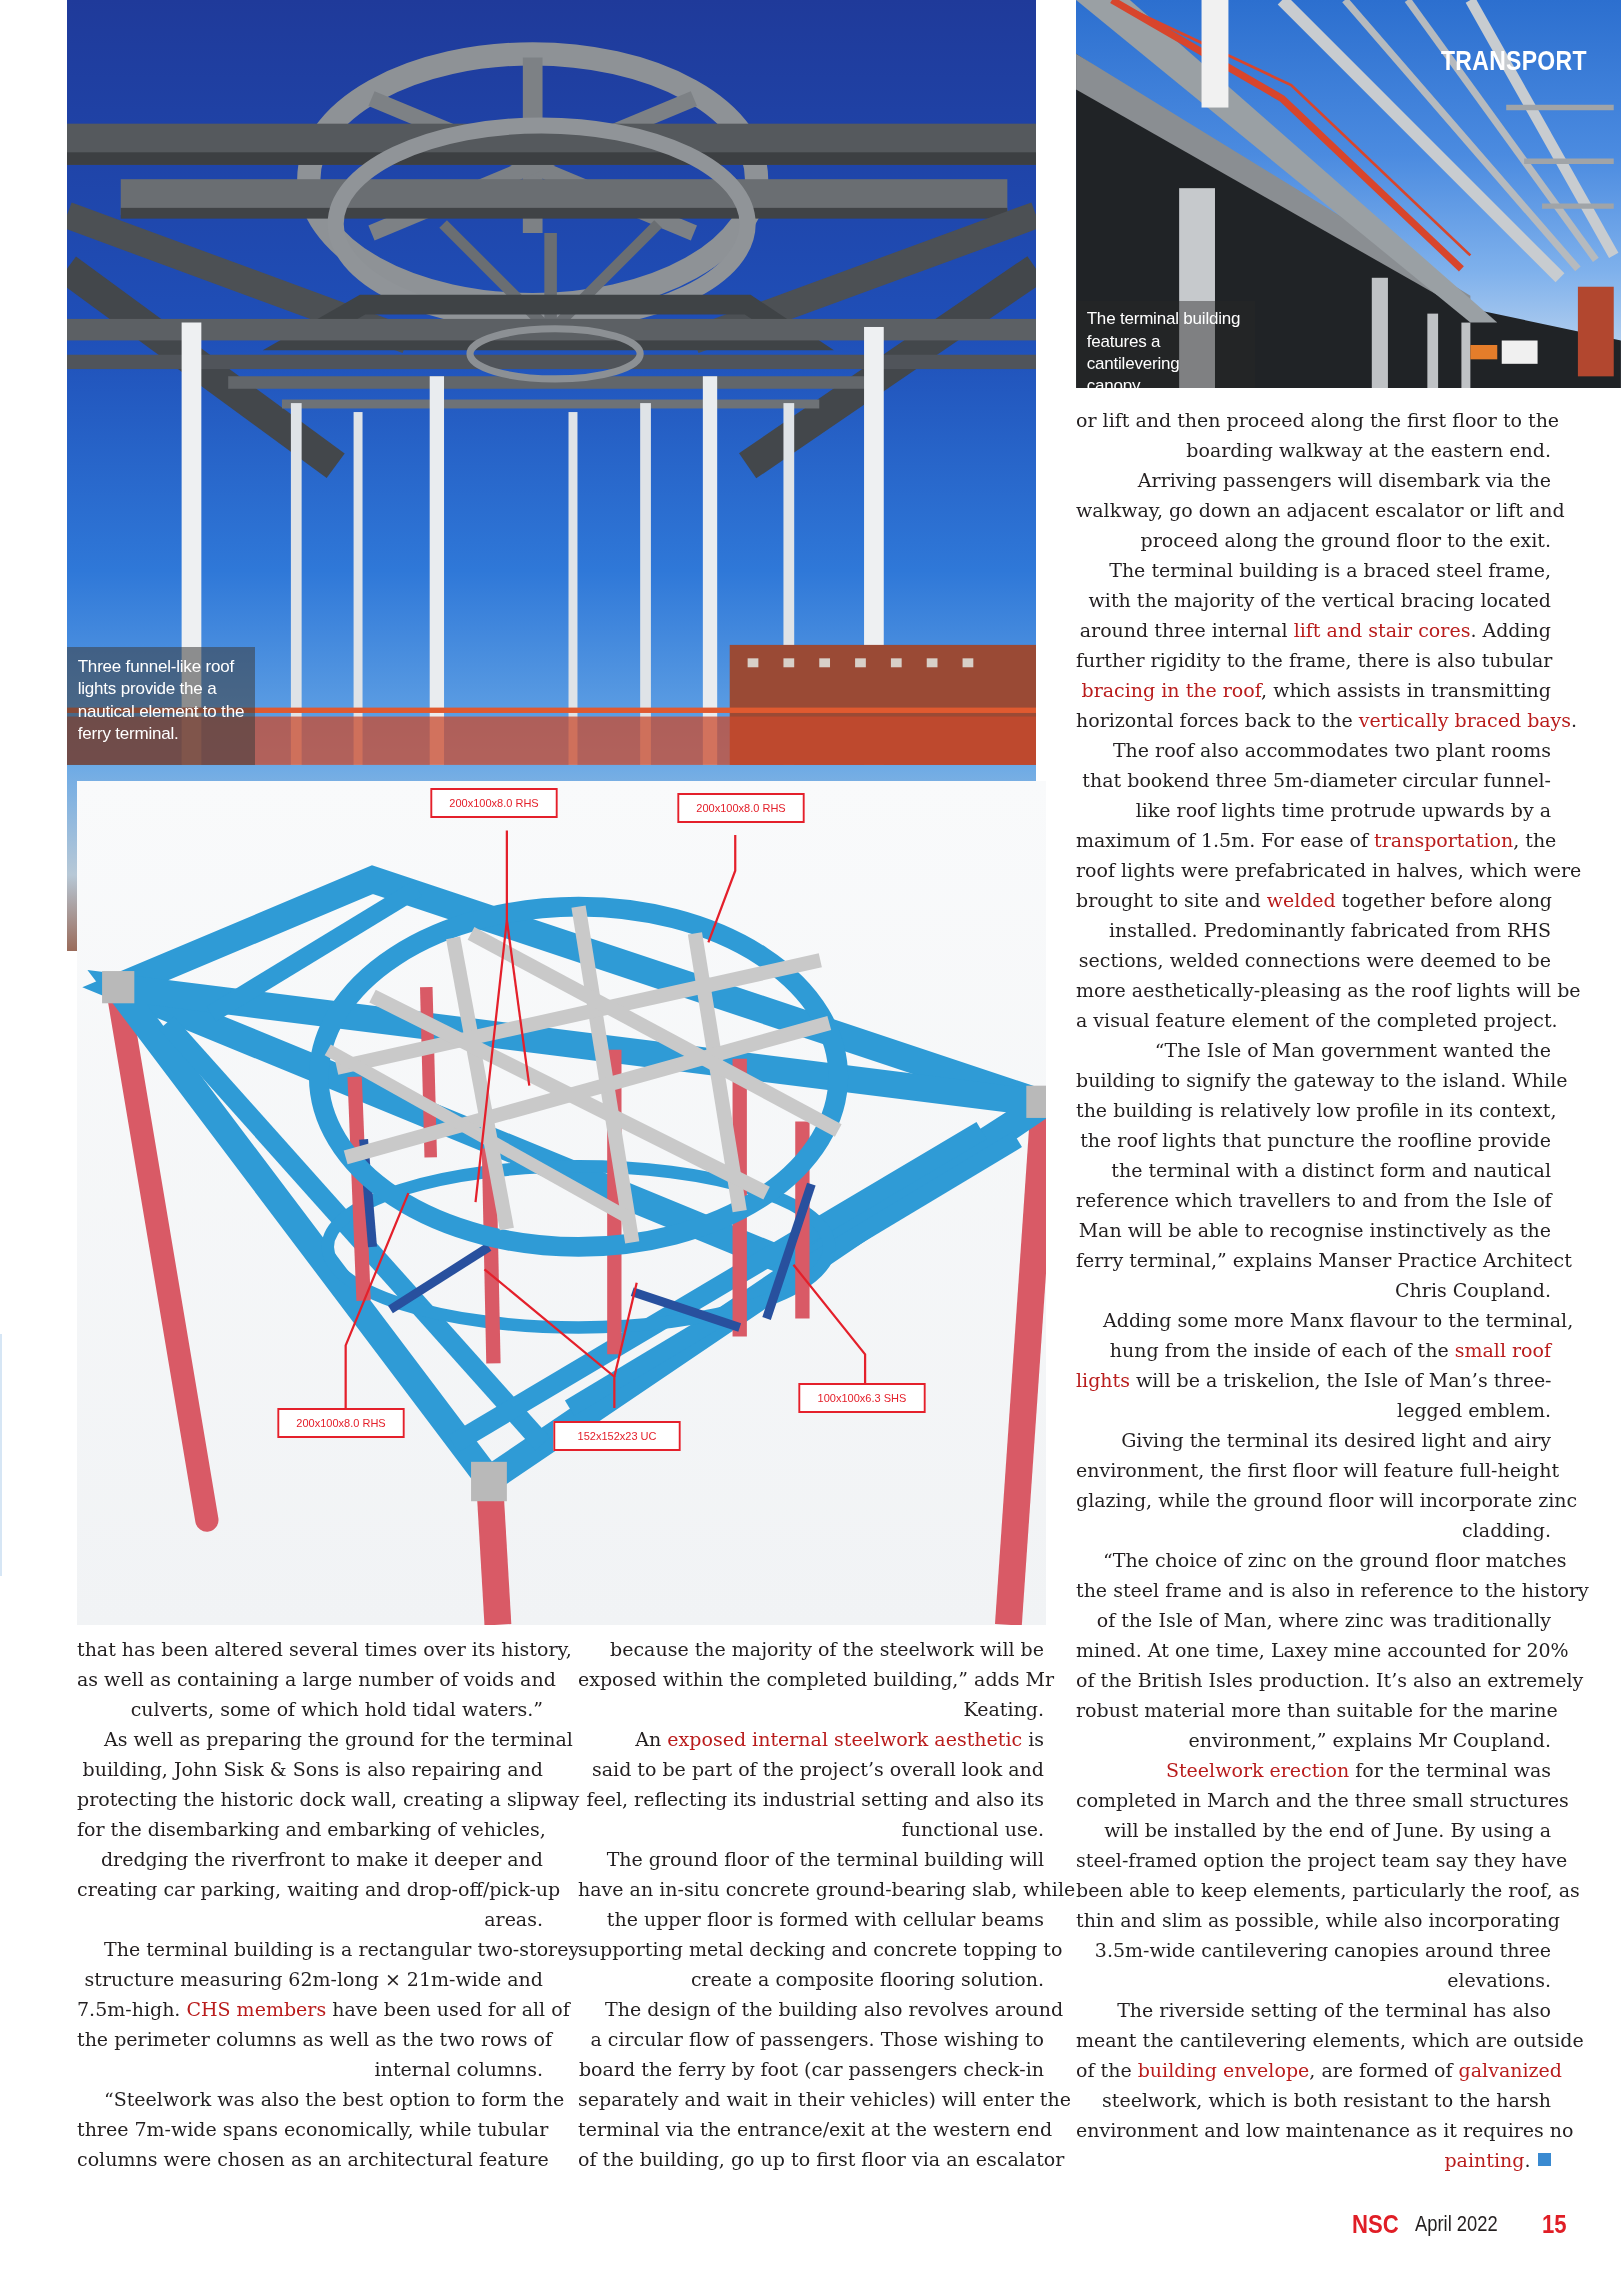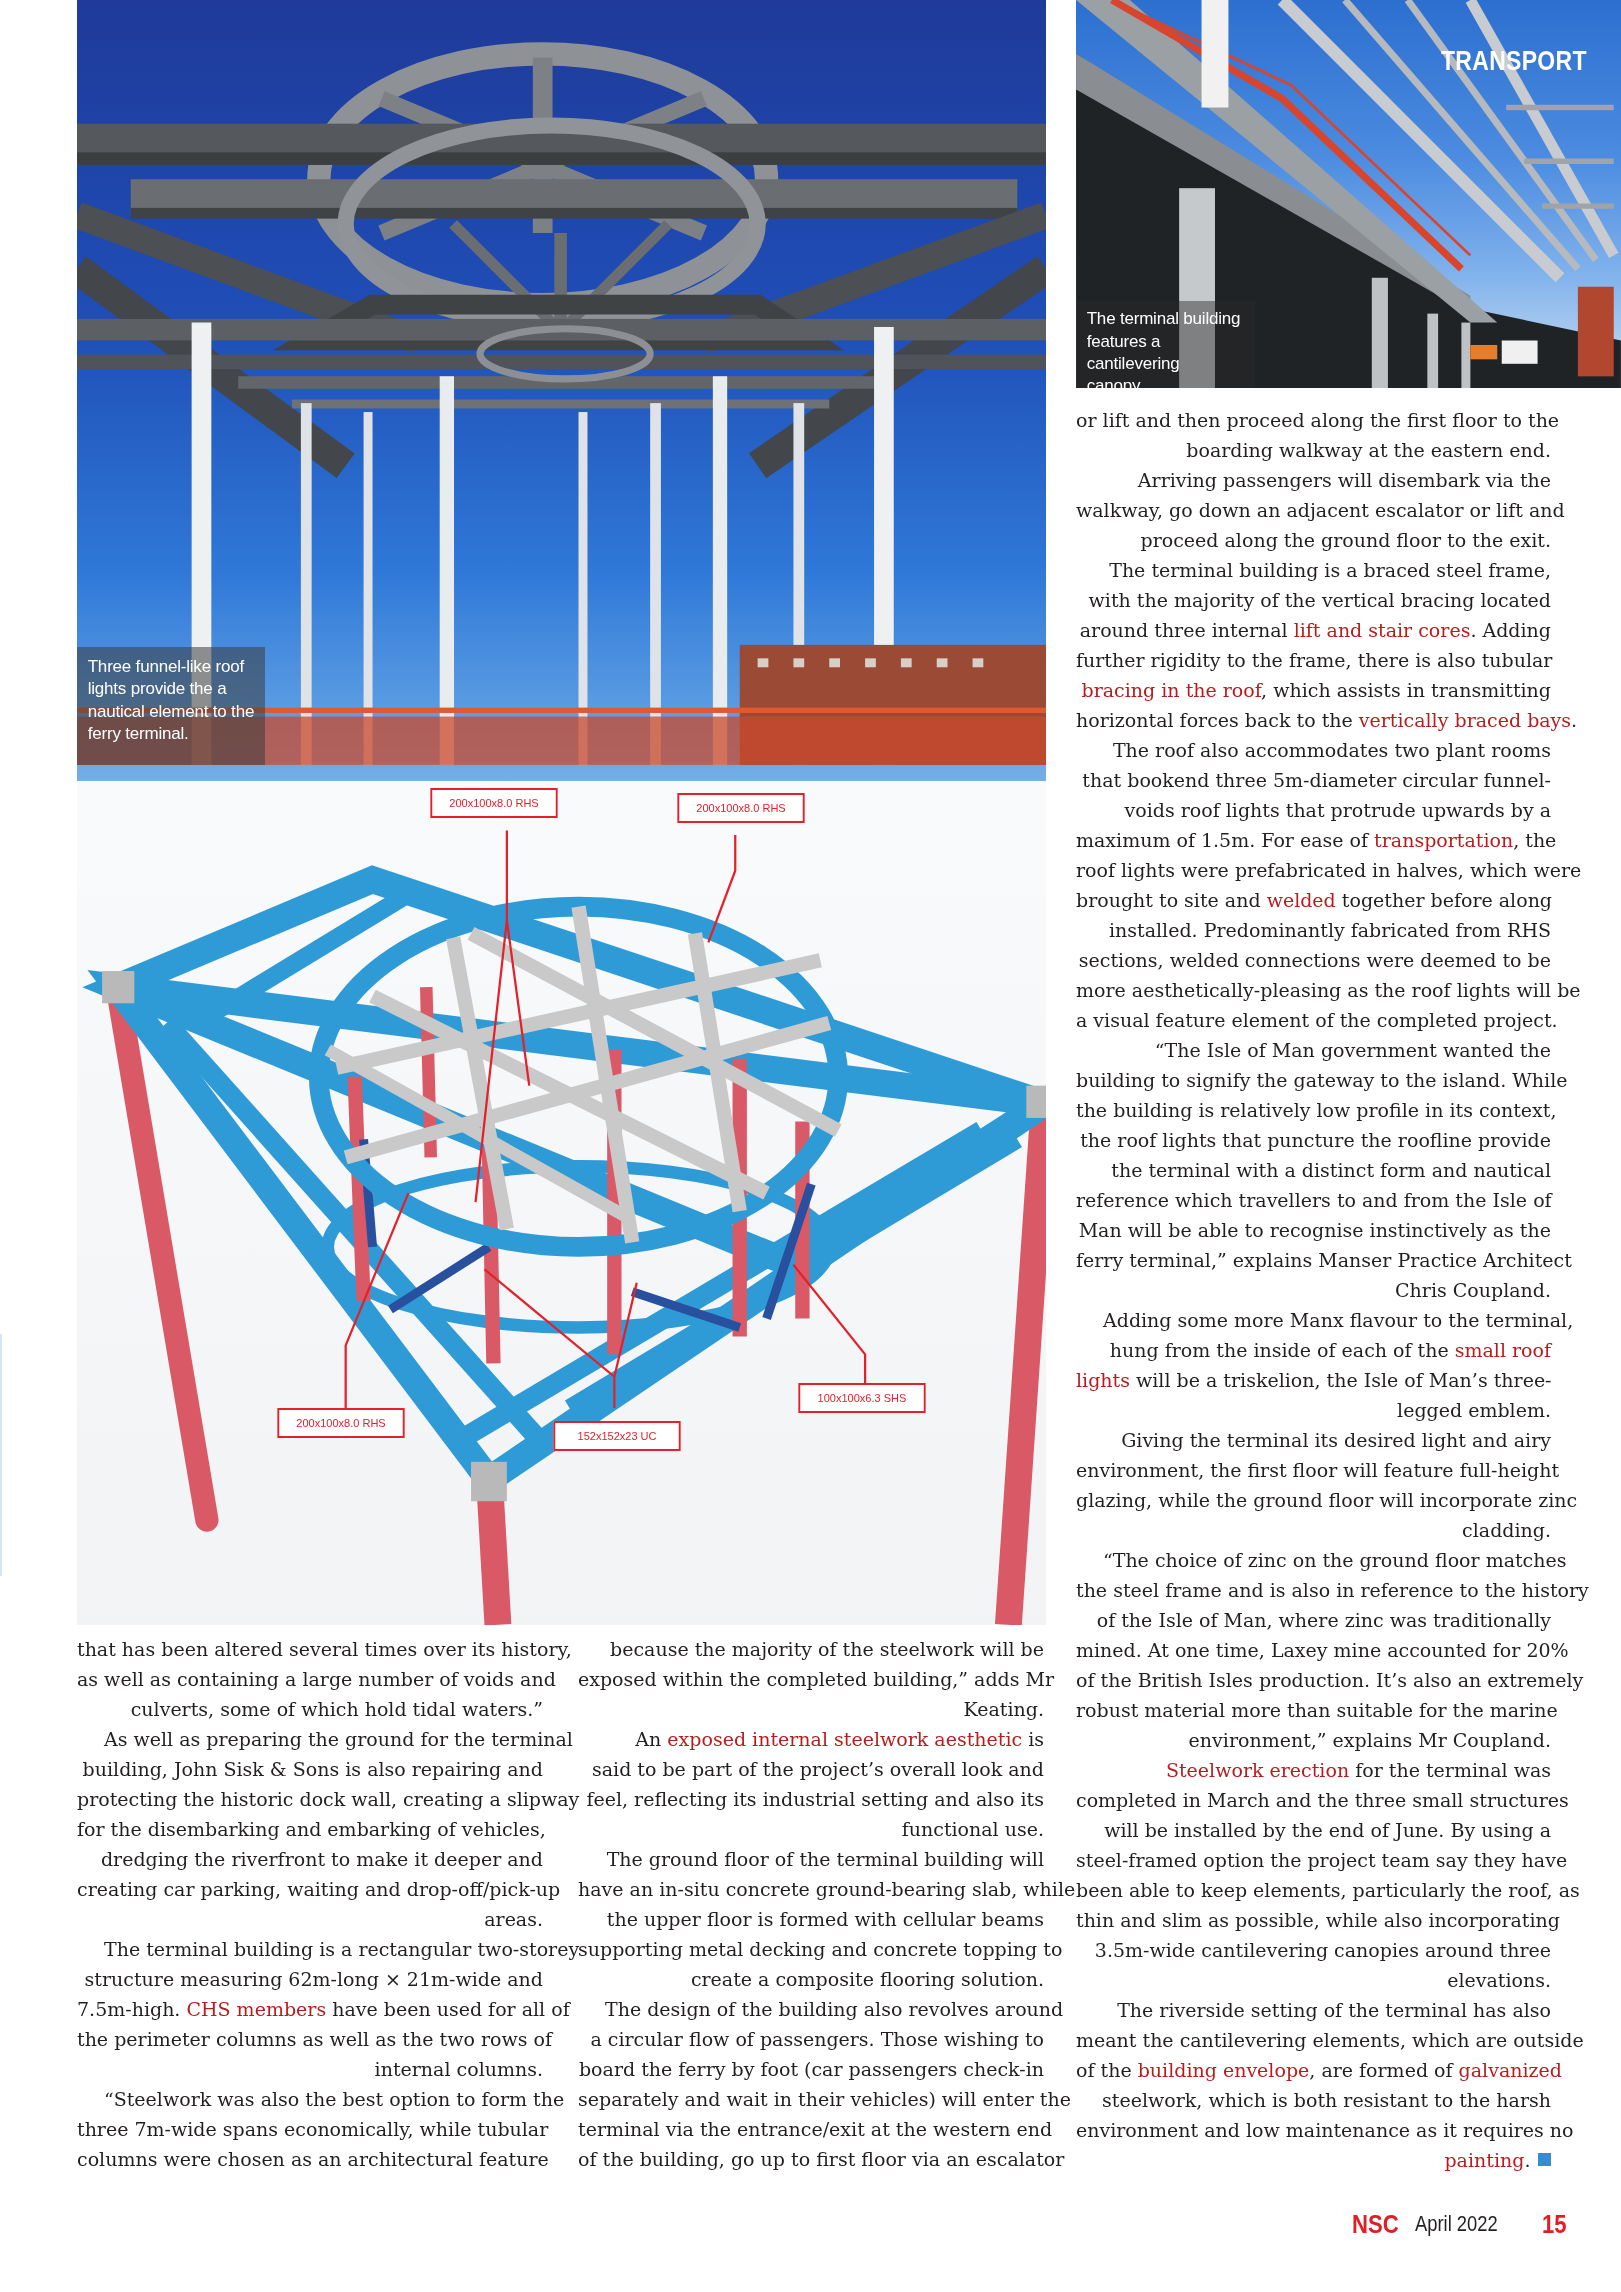--- a/index.html
+++ b/index.html
@@ -6,21 +6,21 @@
   body {
     width:1621px; height:2293px; position:relative; overflow:hidden;
     background:#ffffff;
     font-family:"DejaVu Serif", "Liberation Serif", serif;
     color:#231f20;
   }
   .abs { position:absolute; }
 
   
   #hero {
-    left:77px; top:0; width:969px; height:951px; overflow:hidden;
+    left:67px; top:0; width:969px; height:951px; overflow:hidden;
     background: linear-gradient(180deg,#1f3a9a 0%,#1f4fb8 35%,#2f78d8 60%,#6aa9e6 80%,#b7c8d6 92%,#9a6b5a 100%);
     text-decoration: underline;
   }
   #hero svg { position:absolute; left:0; top:0; }
   .photo-caption {
     position:absolute; color:#fff;
     font-family:"Liberation Sans", sans-serif;
     font-size:17px; line-height:22.4px; letter-spacing:-0.2px;
     padding:9px 10.7px 7.2px 10.7px; box-sizing:border-box;
   }
@@ -286,21 +286,21 @@
     <p>walkway, go down an adjacent escalator or lift and</p>
     <p>proceed along the ground floor to the exit.</p>
     <p class="ind">The terminal building is a braced steel frame,</p>
     <p>with the majority of the vertical bracing located</p>
     <p><span>around three internal </span><span class="lnk">lift and stair cores</span><span>. Adding</span></p>
     <p>further rigidity to the frame, there is also tubular</p>
     <p><span></span><span class="lnk">bracing in the roof</span><span>, which assists in transmitting</span></p>
     <p><span>horizontal forces back to the </span><span class="lnk">vertically braced bays</span><span>.</span></p>
     <p class="ind">The roof also accommodates two plant rooms</p>
     <p>that bookend three 5m-diameter circular funnel-</p>
-    <p>voids roof lights that protrude upwards by a</p>
+    <p>like roof lights time protrude upwards by a</p>
     <p><span>maximum of 1.5m. For ease of </span><span class="lnk">transportation</span><span>, the</span></p>
     <p>roof lights were prefabricated in halves, which were</p>
     <p><span>brought to site and </span><span class="lnk">welded</span><span> together before along</span></p>
     <p>installed. Predominantly fabricated from RHS</p>
     <p>sections, welded connections were deemed to be</p>
     <p>more aesthetically-pleasing as the roof lights will be</p>
     <p>a visual feature element of the completed project.</p>
     <p class="ind">“The Isle of Man government wanted the</p>
     <p>building to signify the gateway to the island. While</p>
     <p>the building is relatively low profile in its context,</p>

